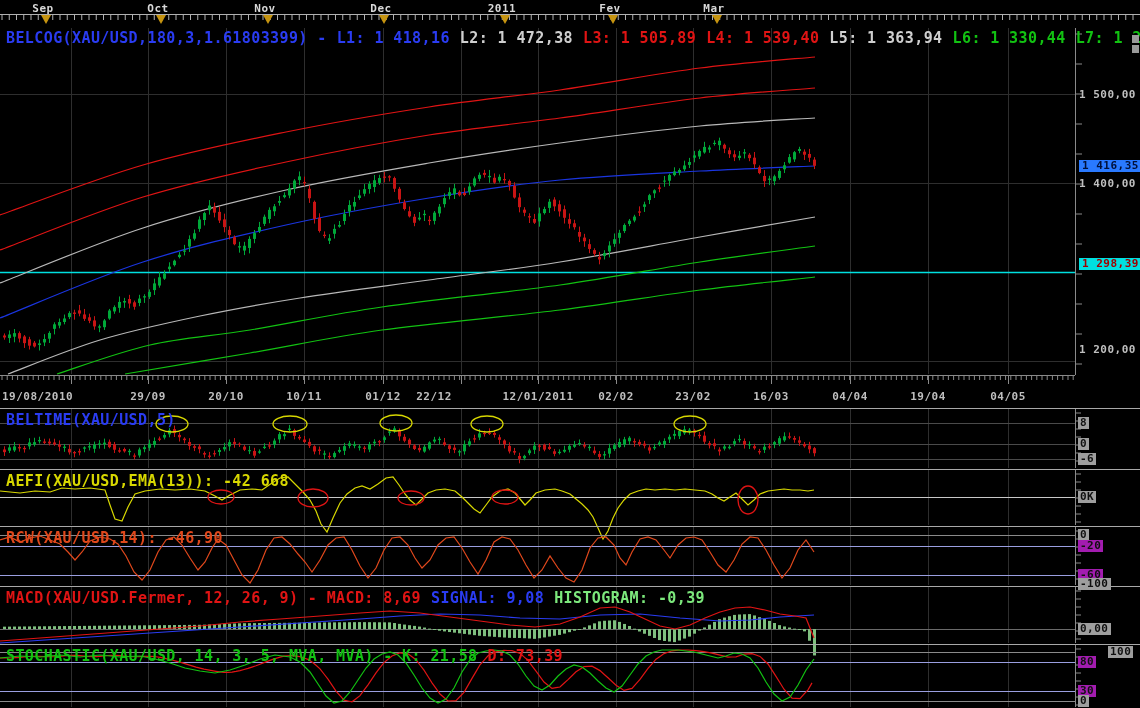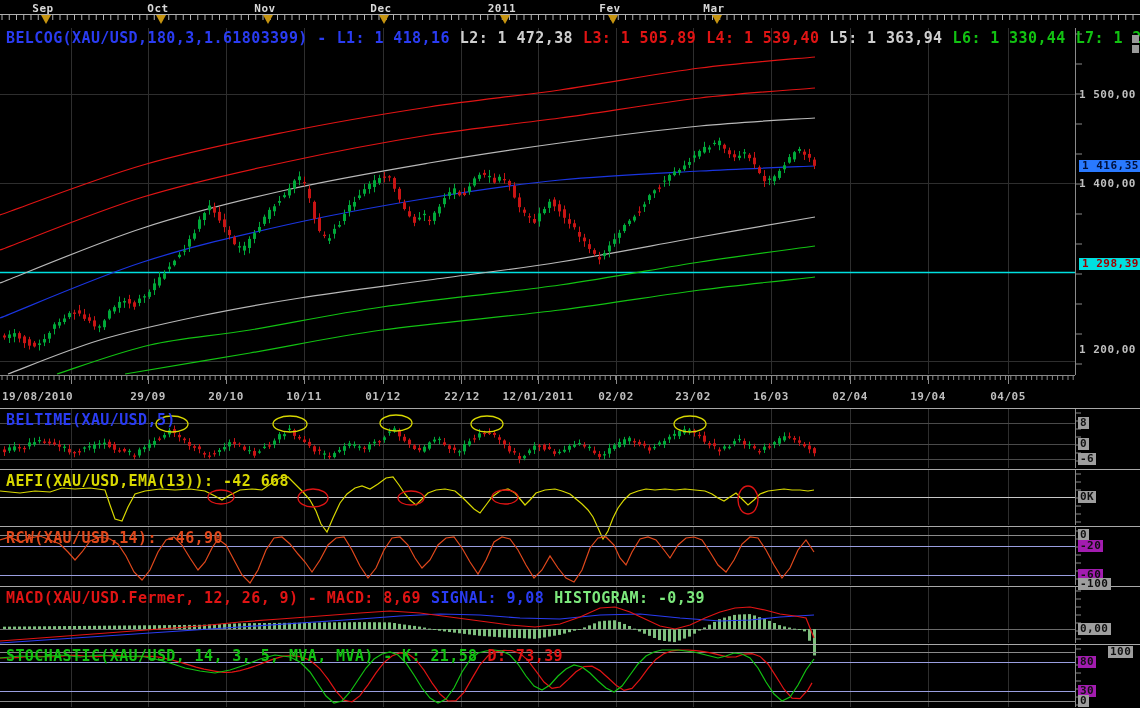--- a/index.html
+++ b/index.html
@@ -1436,26 +1436,26 @@
       <div class="lbl ylab" style="top: 184px;">1 400,00</div>
       <div class="lbl ylab tag tag-cyan" style="top: 264px;">1 298,39</div>
       <div class="lbl ylab" style="top: 350px;">1 200,00</div>
     </div>
   <div id="x-labels">
       <div class="lbl xlab first" style="left: 2px;">19/08/2010</div>
       <div class="lbl xlab" style="left: 148px;">29/09</div>
       <div class="lbl xlab" style="left: 226px;">20/10</div>
       <div class="lbl xlab" style="left: 304px;">10/11</div>
       <div class="lbl xlab" style="left: 383px;">01/12</div>
-      <div class="lbl xlab" style="left: 462px; text-align: right;">22/12</div>
+      <div class="lbl xlab" style="left: 434px; text-align: right;">22/12</div>
       <div class="lbl xlab" style="left: 538px;">12/01/2011</div>
       <div class="lbl xlab" style="left: 616px;">02/02</div>
       <div class="lbl xlab" style="left: 693px;">23/02</div>
       <div class="lbl xlab" style="left: 771px;">16/03</div>
-      <div class="lbl xlab" style="left: 850px;">02/04</div>
+      <div class="lbl xlab" style="left: 850px;">04/04</div>
       <div class="lbl xlab" style="left: 928px;">19/04</div>
       <div class="lbl xlab" style="left: 1008px;">04/05</div>
     </div>
   <div id="panel-headers">
       <div class="hdr" style="left: 6px; top: 414px;"><span style="color: rgb(42, 60, 242);">BELTIME(XAU/USD,5)</span></div>
       <div class="hdr" style="left: 6px; top: 475px;"><span style="color: rgb(216, 216, 0);">AEFI(XAU/USD,EMA(13)): -42 668</span></div>
       <div class="hdr" style="left: 6px; top: 532px;"><span style="color: rgb(224, 72, 28);">RCW(XAU/USD,14): -46,90</span></div>
       <div class="hdr" style="left: 6px; top: 592px;"><span style="color: rgb(224, 20, 20);">MACD(XAU/USD.Fermer, 12, 26, 9) - MACD: 8,69</span><span style="color: rgb(42, 60, 242);">SIGNAL: 9,08</span><span style="color: rgb(124, 232, 124);">HISTOGRAM: -0,39</span></div>
       <div class="hdr" style="left: 6px; top: 650px;"><span style="color: rgb(18, 194, 18);">STOCHASTIC(XAU/USD, 14, 3, 5, MVA, MVA) - K: 21,58</span><span style="color: rgb(224, 20, 20);">D: 73,39</span></div>
     </div>

